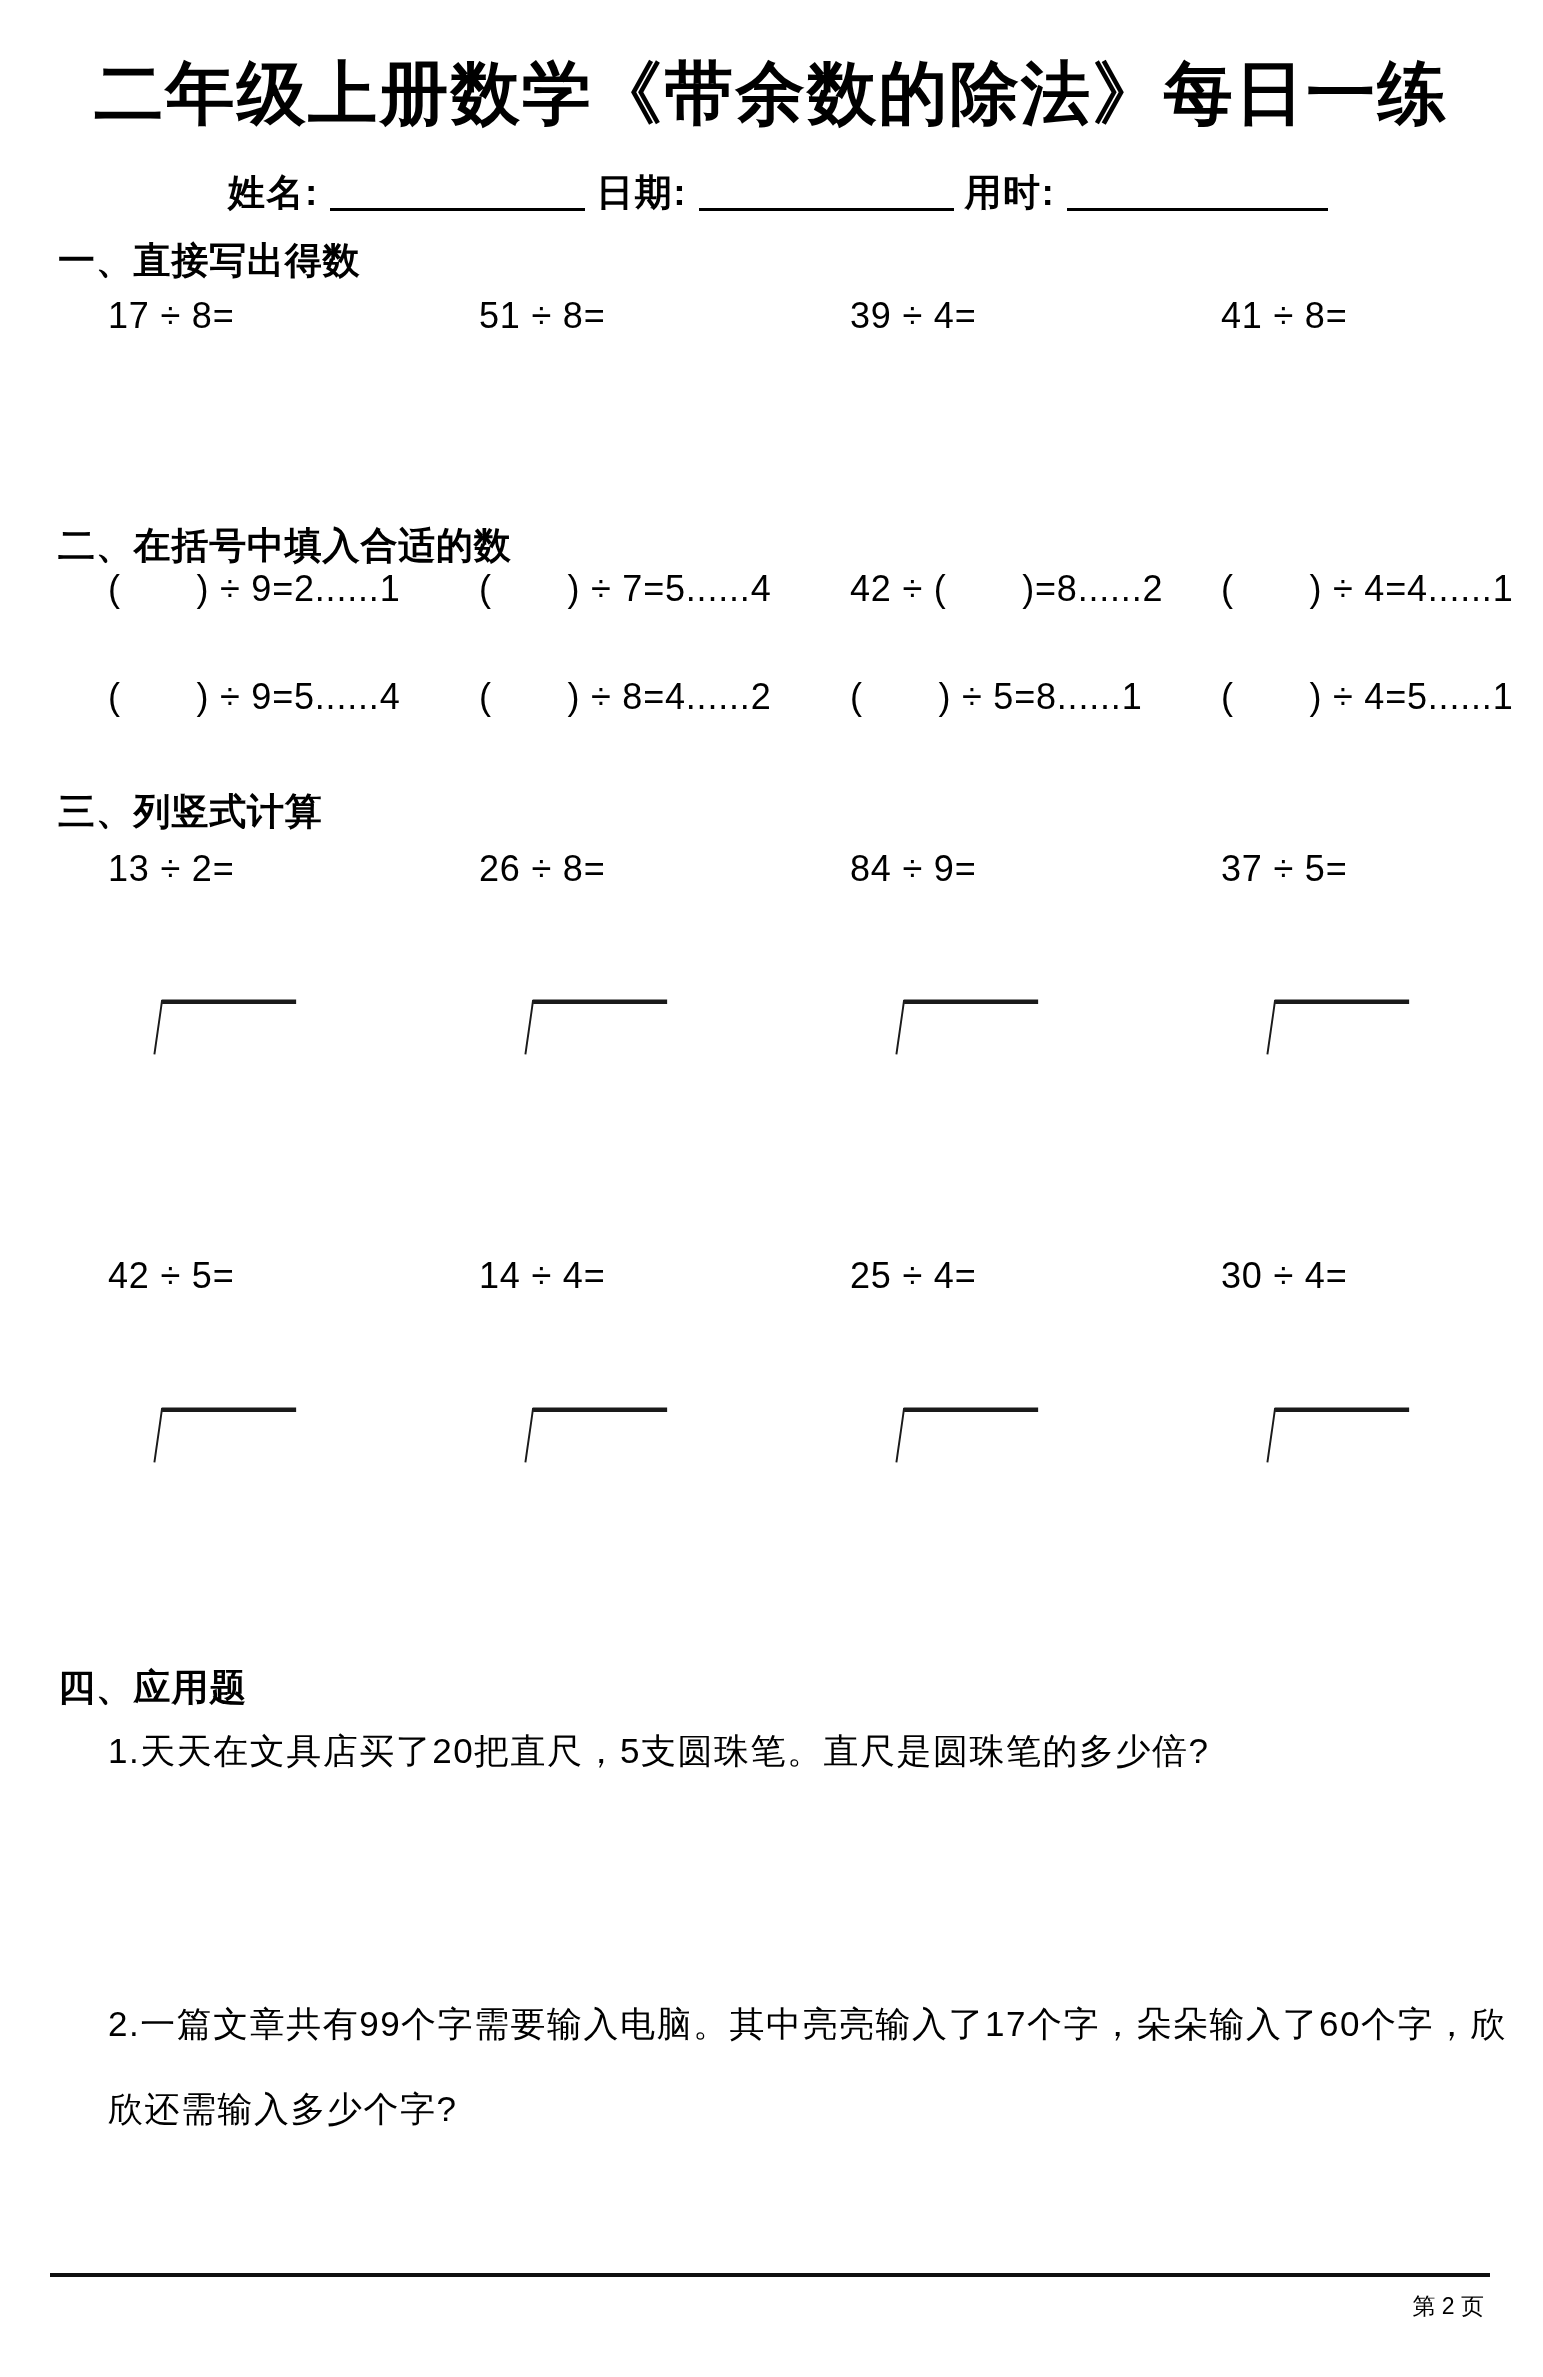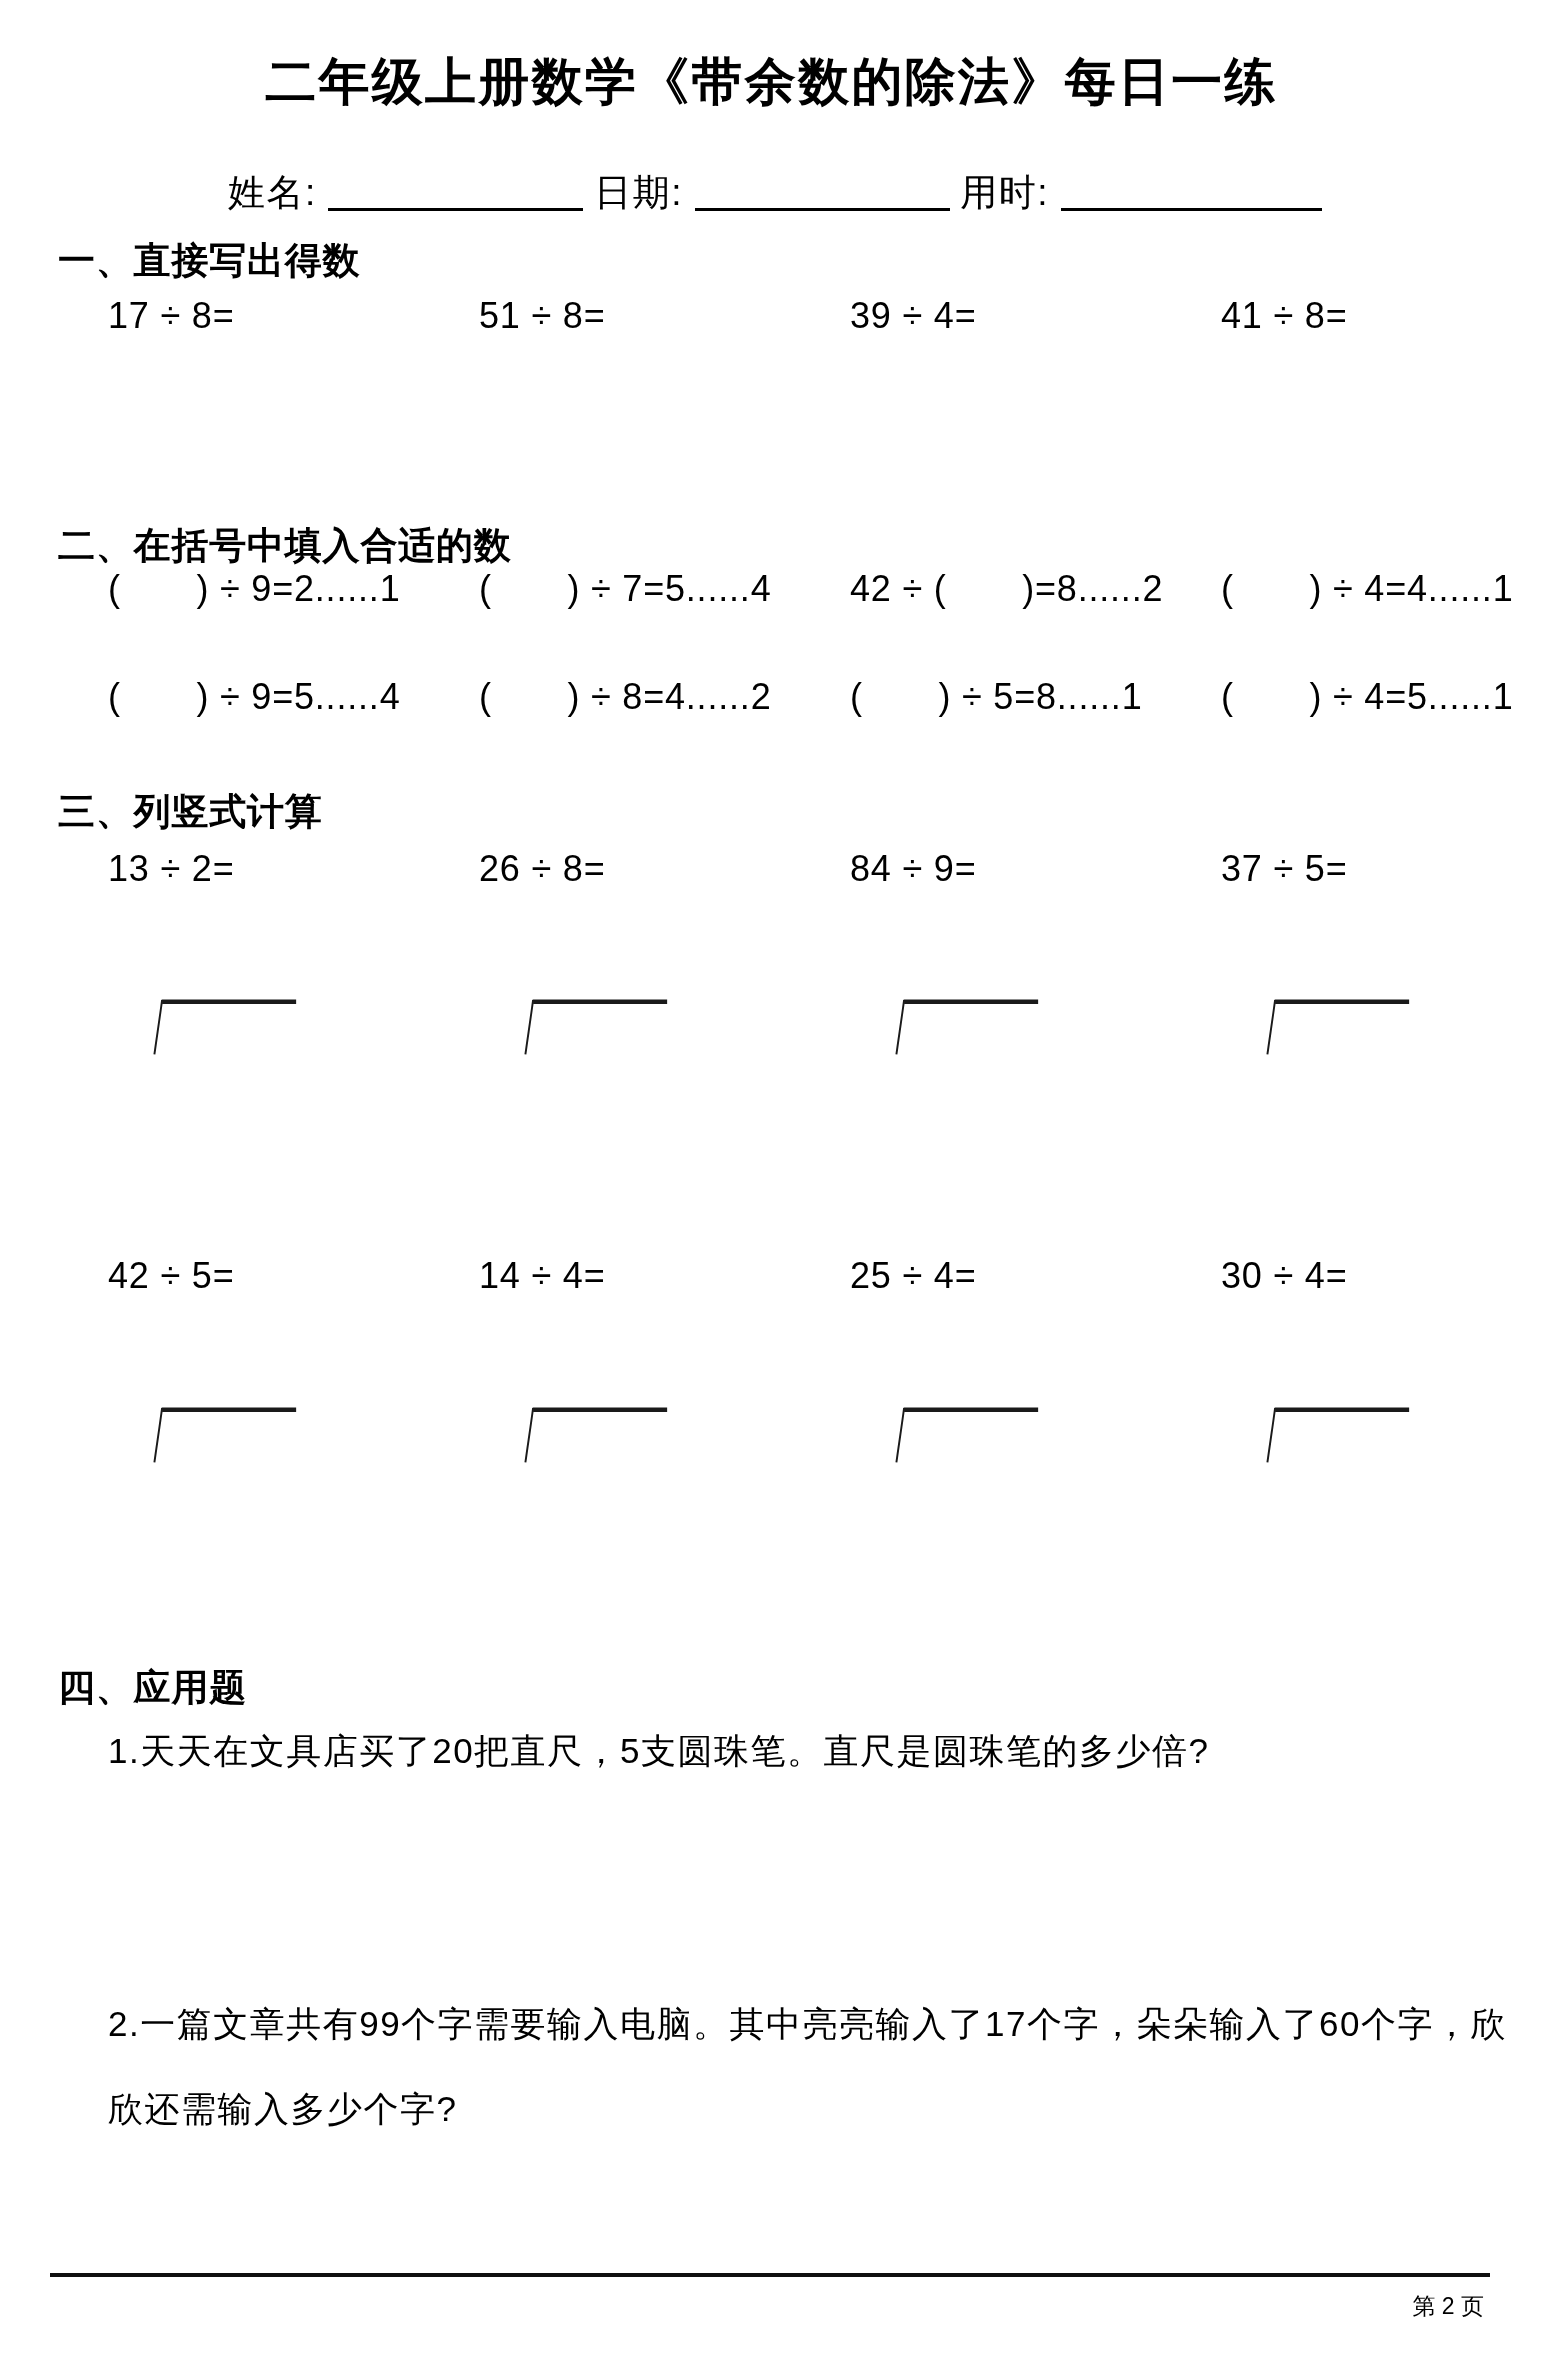--- a/index.html
+++ b/index.html
@@ -7,27 +7,27 @@
     position:relative;
     width:1543px;height:2377px;
     background:#ffffff;
     color:#000;
     font-family:"Liberation Sans", sans-serif;
     overflow:hidden;
   }
   .title{
     position:absolute;top:48px;left:0;width:100%;
     margin:0;text-align:center;
-    font-size:51px;font-weight:700;letter-spacing:2.3px;
+    font-size:69px;font-weight:700;letter-spacing:2.3px;
     white-space:pre;
   }
   .meta-row{
     position:absolute;top:172px;left:228px;
     display:flex;align-items:flex-end;
-    font-size:37px;font-weight:400;letter-spacing:1.5px;
+    font-size:37px;font-weight:700;letter-spacing:1.5px;
     line-height:1.15;
   }
   .meta-label{white-space:pre;}
   .blank{
     display:inline-block;width:255px;height:6.2px;
     border-bottom:3.9px solid #000;
     margin:0 10.8px 3.9px 11.6px;
   }
   .blank-last{width:261px;margin-right:0;}
   .sec{

